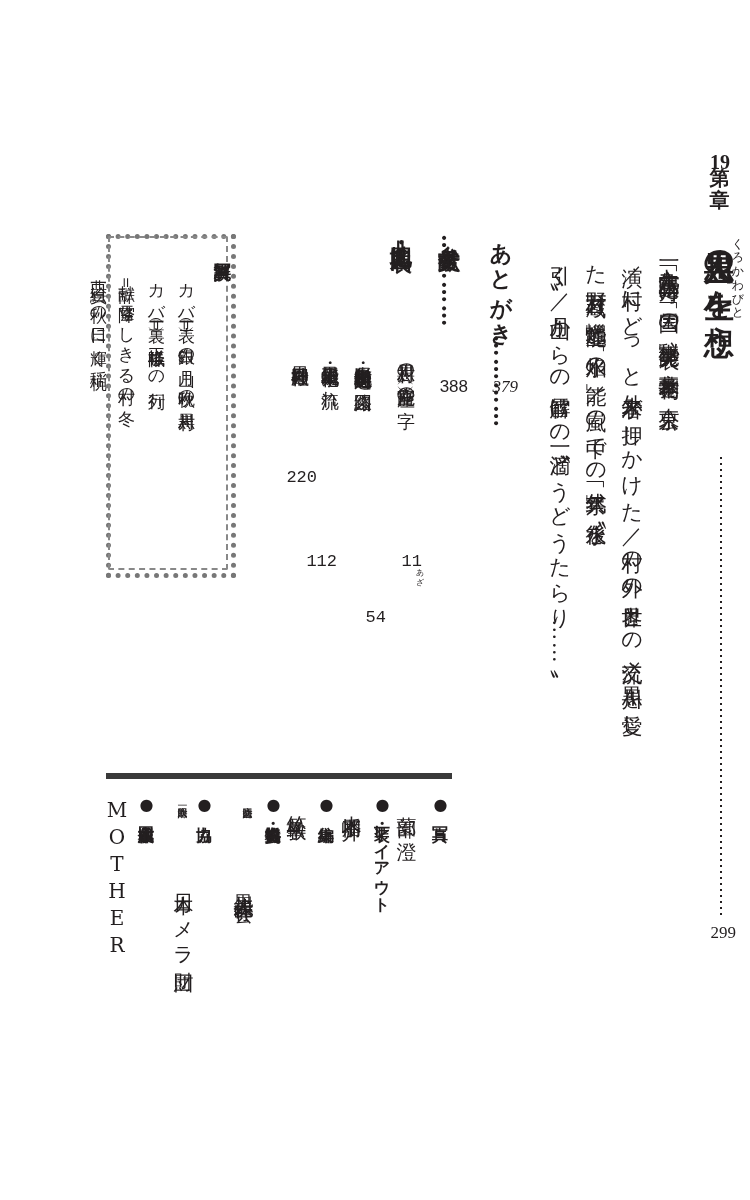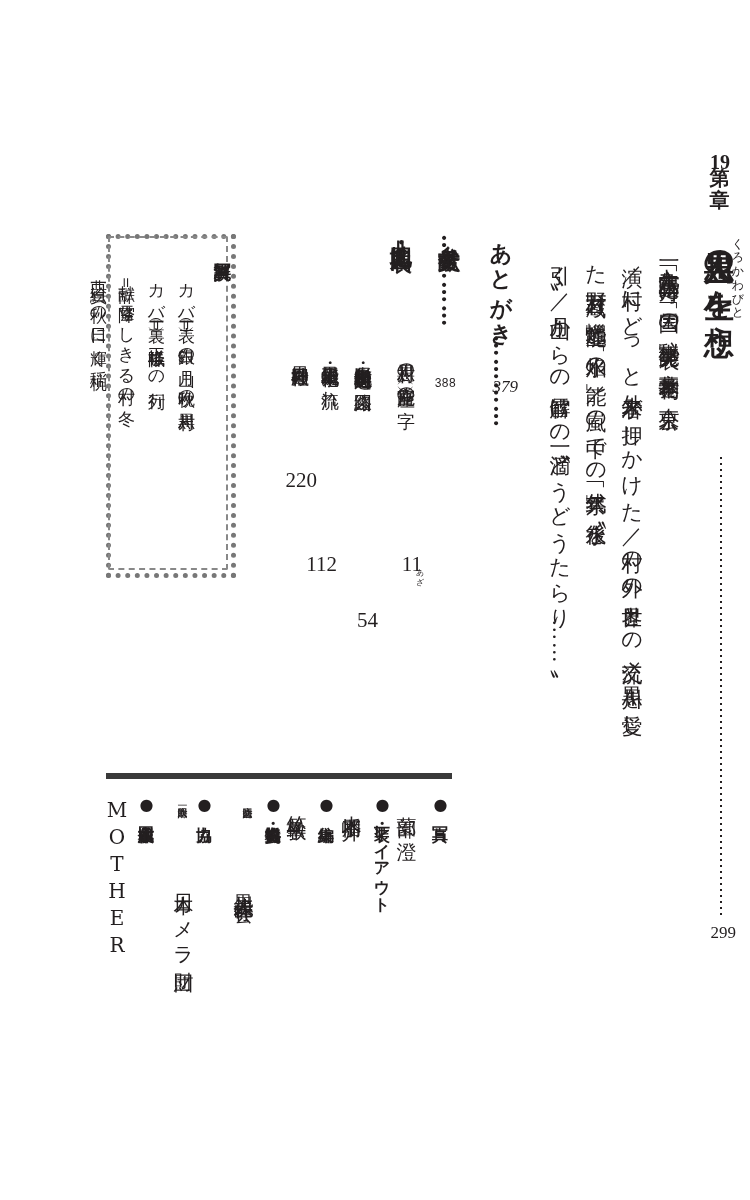--- a/index.html
+++ b/index.html
@@ -24,29 +24,29 @@
   #summary-1 { right:64px; top:250px; }
   #summary-2 { right:101px; top:250px; }
   #summary-3 { right:137px; top:250px; }
   #summary-4 { right:173px; top:250px; }
 
   
   .back { font-size:22px; font-weight:bold; line-height:30px; letter-spacing:1.5px; }
   #afterword { right:233px; top:228px; }
   #afterword-page { right:232px; top:377px; writing-mode:horizontal-tb; font-size:17px; font-family:"Liberation Serif",serif;font-style:italic; }
   #references { right:285px; top:228px; }
-  #references-page { right:294px; top:377px; writing-mode:horizontal-tb; font-size:12px; font-family:Liberation Mono, monospace; }
+  #references-page { right:282px; top:377px; writing-mode:horizontal-tb; font-size:17px; font-family:Liberation Sans, sans-serif; }
   #maps { right:333px; top:228px; }
   .map-item { font-size:18px; line-height:24px; letter-spacing:0.5px; }
-  .map-page { writing-mode:horizontal-tb; font-size:21px; font-family:Liberation Serif, serif; position:absolute; }
+  .map-page { writing-mode:horizontal-tb; font-size:17px; font-family:Liberation Mono, monospace; position:absolute; }
   #map-1 { right:332px; top:350px; }
   #map-1-ruby { right:327px; top:563px; font-size:8px; line-height:8px; }
   #map-1-page { right:328px; top:552px; }
   #map-2 { right:375px; top:352px; }
-  #map-2-page { right:372px; top:608px; }
+  #map-2-page { right:364px; top:608px; }
   #map-3 { right:408px; top:352px; }
   #map-3-page { right:413px; top:552px; }
   #map-4 { right:438px; top:352px; }
   #map-4-page { right:433px; top:468px; }
 
   
   #photo-frame { position:absolute; left:106px; top:234px; width:120px; height:334px;
                  border:5px double #777; border-style:dotted; }
   #photo-frame-inner { position:absolute; left:108px; top:236px; width:116px; height:330px;
                        border:2px dashed #888; border-radius:2px; }

